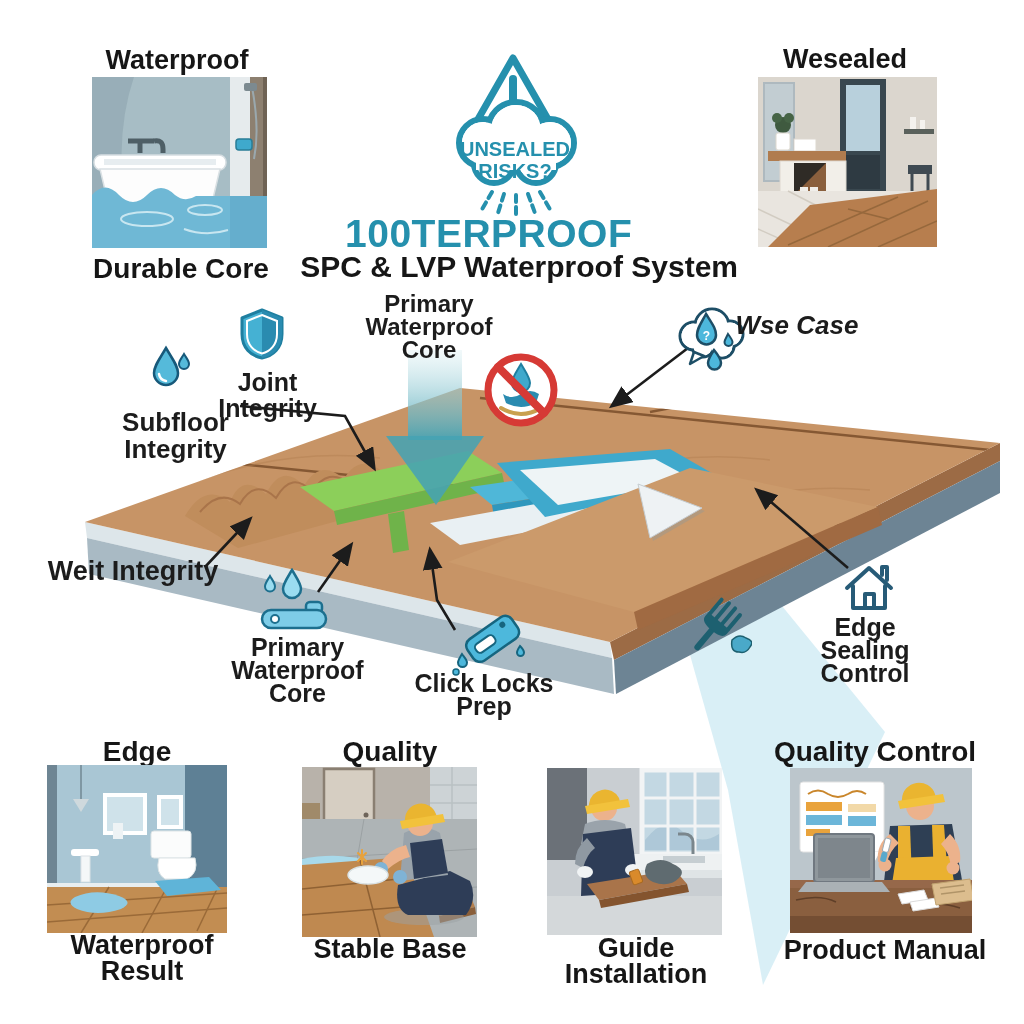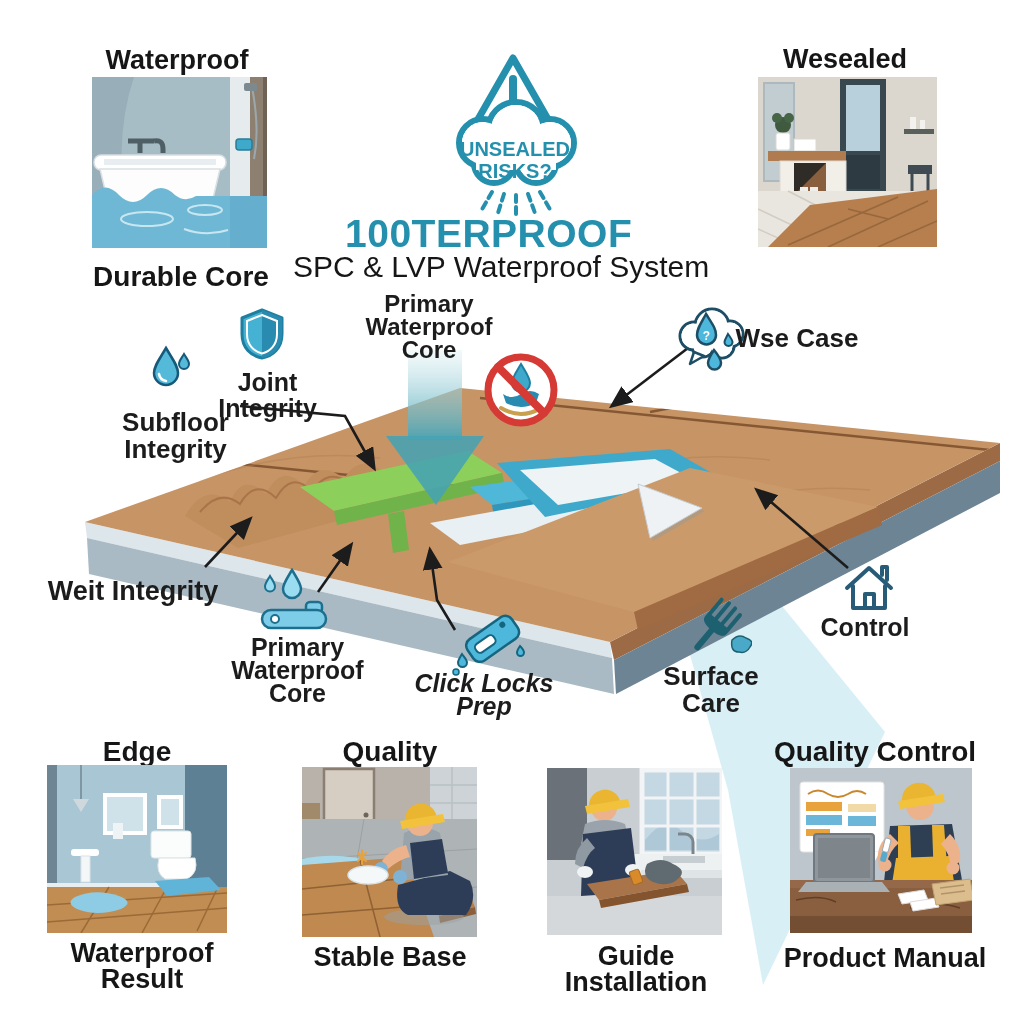--- a/index.html
+++ b/index.html
@@ -1,22 +1,22 @@
 <!DOCTYPE html>
 <html><head>
 <meta charset="utf-8">
 <style>
   html,body{margin:0;padding:0;background:#fff;}
   #canvas{position:relative;width:1024px;height:1024px;background:#ffffff;overflow:hidden;
           font-family:"Liberation Sans",sans-serif;color:#1c1c1c;}
   .lbl{position:absolute;font-weight:bold;color:#1c1c1c;text-align:center;line-height:1.04;}
   .card-title{position:absolute;font-weight:bold;color:#161616;text-align:center;}
-  .card-caption{position:absolute;font-weight:bold;color:#161616;text-align:center;margin-top:8px;}
+  .card-caption{position:absolute;font-weight:bold;color:#161616;text-align:center;}
   .brand{position:absolute;font-weight:bold;color:#2590ad;text-align:left;letter-spacing:.5px;}
-  .subtitle{position:absolute;font-weight:normal;color:#161616;text-align:left;}
+  .subtitle{position:absolute;font-weight:bold;color:#161616;text-align:right;}
   .scene{position:absolute;}
   svg{display:block;}
   .cloudtxt{font:bold 20px "Liberation Sans",sans-serif;fill:#2590ad;text-anchor:middle;}
   .qmark{font:bold 12px "Liberation Sans",sans-serif;fill:#ffffff;text-anchor:middle;}
 </style>
 </head>
 <body>
 
 <div id="canvas">
 
@@ -276,37 +276,37 @@
     <div>Subfloor</div>
     <div>Integrity</div>
   </div>
 
   <div class="lbl" style="left:354px;top:293px;width:150px;font-size:24px;line-height:0.95;">
     <div>Primary</div>
     <div>Waterproof</div>
     <div>Core</div>
   </div>
 
-  <div class="lbl" style="left:722px;top:325px;width:150px;font-size:26px;">Wse Case</div>
-
-  <div class="lbl" style="left:43px;top:557px;width:180px;font-size:27px;margin-top:20px;">Weit Integrity</div>
+  <div class="lbl" style="left:722px;top:312px;width:150px;font-size:26px;font-style:italic;">Wse Case</div>
+
+  <div class="lbl" style="left:43px;top:557px;width:180px;font-size:27px;">Weit Integrity</div>
 
   <div class="lbl" style="left:205px;top:636px;width:185px;font-size:25px;line-height:0.92;">
     <div>Primary</div>
     <div>Waterproof Core</div>
   </div>
 
-  <div class="lbl" style="left:408px;top:672px;width:152px;font-size:25px;line-height:0.92;font-style:italic;">
+  <div class="lbl" style="left:408px;top:672px;width:152px;font-size:25px;line-height:0.92;">
     <div>Click Locks</div>
     <div>Prep</div>
   </div>
 
-  <div class="lbl" style="left:631px;top:663px;width:160px;font-size:26px;">Surface Care</div>
 
   <div class="lbl" style="left:789px;top:616px;width:152px;font-size:25px;line-height:0.92;">
+    <div>Edge Sealing</div>
     <div>Control</div>
   </div>
 
   <div class="card-title" style="left:47px;top:736px;width:180px;font-size:28px;">Edge</div>
 
   <svg class="scene" style="left:47px;top:765px;" width="180" height="168" viewBox="0 0 180 168">
     <rect x="0" y="0" width="180" height="168" fill="#a9c6d4"></rect>
     <rect x="138" y="0" width="42" height="132" fill="#5e8095"></rect>
     <rect x="0" y="0" width="10" height="150" fill="#6e8593"></rect>
     <line x1="34" y1="0" x2="34" y2="34" stroke="#7f97a3" stroke-width="2"></line>

